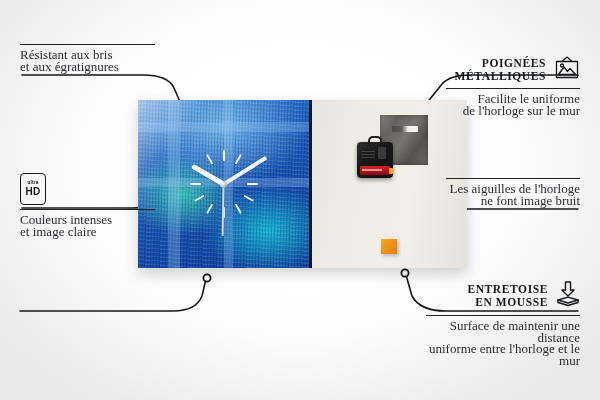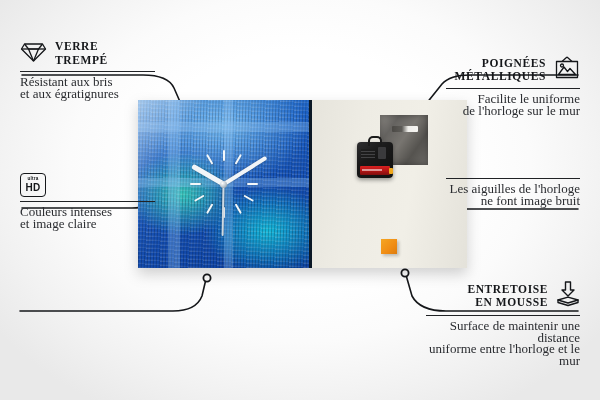--- a/index.html
+++ b/index.html
@@ -198,21 +198,21 @@
     font-family: "Liberation Serif", serif;
     font-size: 13px;
     line-height: 11.5px;
     color: #2a2c30;
     margin-top: 4px;
     white-space: pre-line;
   }
   .feat-desc.ta-right { text-align: right; }
   .icon { flex: 0 0 auto; color: #15171a; display: block; }
   .icon-hd {
-    width: 26px; height: 24px;
+    width: 26px; height: 32px;
     border: 1.6px solid #15171a;
     border-radius: 4px;
     display: flex; flex-direction: column;
     align-items: center; justify-content: center;
     line-height: 1;
   }
   .icon-hd .ultra {
     font-family: "Liberation Sans", sans-serif;
     font-size: 4.6px; font-weight: bold; letter-spacing: .2px;
     color: #15171a; margin-bottom: 0.5px;
@@ -316,35 +316,20 @@
         <div id="battery">
           <div id="battery-stripe"></div>
         </div>
       </div>
       <div id="foam-spacer"></div>
     </div>
 
   </div>
 
   <div class="feature" style="left:20px; top:40px; width:135px;">
-    <div class="feat-head">
-      <span class="icon">
-        <svg width="27" height="22" viewBox="0 0 27 22">
-          <g fill="none" stroke="#15171a" stroke-width="1.3" stroke-linejoin="round">
-            <path d="M4.5 3 H22.5 L25.5 8 L13.5 20 L1.5 8 Z"></path>
-            <path d="M1.5 8 H25.5"></path>
-            <path d="M4.5 3 L8.5 8 L13.5 20"></path>
-            <path d="M22.5 3 L18.5 8 L13.5 20"></path>
-            <path d="M8.5 8 H18.5"></path>
-          </g>
-        </svg>
-      </span>
-      <span class="feat-title ta-left">VERRE
-TREMPÉ</span>
-    </div>
     <div class="feat-rule" style="width:135px;"></div>
     <div class="feat-desc ta-left">Résistant aux bris
 et aux égratignures</div>
   </div>
 
   <div class="feature" style="left:20px; top:173px; width:135px;">
     <div class="feat-head">
       <span class="icon icon-hd">
         <span class="ultra">ultra</span>
         <span class="hd">HD</span>

